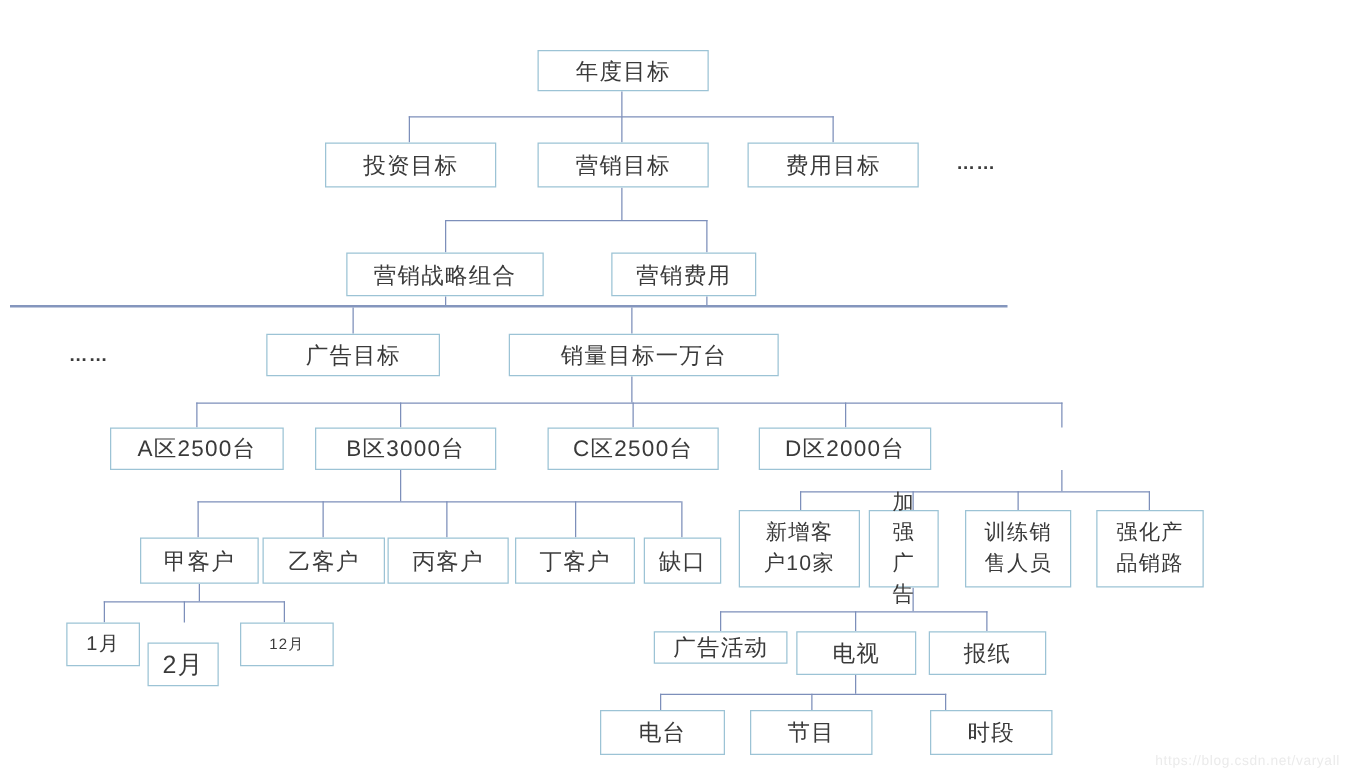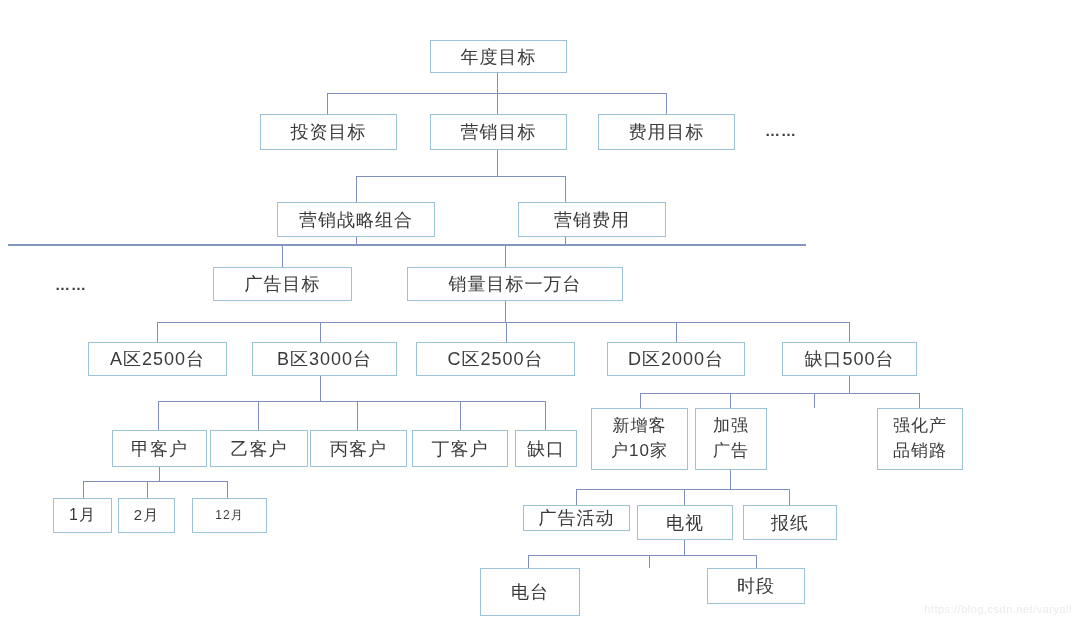--- a/index.html
+++ b/index.html
@@ -97,47 +97,48 @@
   <div class="vline" style="left:756px;top:555px;height:13px"></div>
 
   <div class="box" style="left:430px;top:40px;width:137px;height:33px">年度目标</div>
 
   <div class="box" style="left:260px;top:114px;width:137px;height:36px">投资目标</div>
   <div class="box" style="left:430px;top:114px;width:137px;height:36px">营销目标</div>
   <div class="box" style="left:598px;top:114px;width:137px;height:36px">费用目标</div>
   <div class="dots" style="left:765px;top:122px">……</div>
 
   <div class="box" style="left:277px;top:202px;width:158px;height:35px">营销战略组合</div>
-  <div class="box" style="left:518px;top:202px;width:148px;height:35px">营销费用</div>
+  <div class="box" style="left:489px;top:202px;width:116px;height:35px">营销费用</div>
 
   <div class="dots" style="left:55px;top:276px">……</div>
   <div class="box" style="left:213px;top:267px;width:139px;height:34px">广告目标</div>
   <div class="box" style="left:407px;top:267px;width:216px;height:34px">销量目标一万台</div>
 
   <div class="box" style="left:88px;top:342px;width:139px;height:34px">A区2500台</div>
   <div class="box" style="left:252px;top:342px;width:145px;height:34px">B区3000台</div>
-  <div class="box" style="left:416px;top:342px;width:159px;height:34px">C区2500台</div>
+  <div class="box" style="left:438px;top:342px;width:137px;height:34px">C区2500台</div>
   <div class="box" style="left:607px;top:342px;width:138px;height:34px">D区2000台</div>
-  <div class="box" style="left:782px;top:342px;width:135px;height:34px">缺口500台</div>
 
   <div class="box" style="left:112px;top:430px;width:95px;height:37px">甲客户</div>
   <div class="box" style="left:310px;top:430px;width:97px;height:37px">丙客户</div>
   <div class="box" style="left:210px;top:430px;width:98px;height:37px">乙客户</div>
   <div class="box" style="left:412px;top:430px;width:96px;height:37px">丁客户</div>
   <div class="box" style="left:515px;top:430px;width:62px;height:37px">缺口</div>
 
   <div class="box" style="left:53px;top:498px;width:59px;height:35px;font-size:16px">1月</div>
-  <div class="box" style="left:118px;top:498px;width:57px;height:35px;font-size:15px">2月</div>
+  <div class="box" style="left:118px;top:514px;width:57px;height:35px;font-size:20px">2月</div>
   <div class="box" style="left:192px;top:498px;width:75px;height:35px;font-size:12px">12月</div>
 
   <div class="box two-line" style="left:591px;top:408px;width:97px;height:62px;padding:0 16px">新增客户10家</div>
-  <div class="box two-line" style="left:695px;top:408px;width:72px;height:62px;padding:0 12px">加强广告</div>
+  <div class="box two-line" style="left:695px;top:408px;width:56px;height:62px;padding:0 12px">加强广告</div>
+  <div class="box two-line" style="left:772px;top:408px;width:85px;height:62px;padding:0 12px">训练销售人员</div>
   <div class="box two-line" style="left:877px;top:408px;width:86px;height:62px;padding:0 12px">强化产品销路</div>
 
   <div class="box" style="left:523px;top:505px;width:107px;height:26px">广告活动</div>
   <div class="box" style="left:637px;top:505px;width:96px;height:35px">电视</div>
   <div class="box" style="left:743px;top:505px;width:94px;height:35px">报纸</div>
 
-  <div class="box" style="left:480px;top:568px;width:100px;height:48px">电台</div>
-  <div class="box" style="left:707px;top:568px;width:98px;height:36px">时段</div>
+  <div class="box" style="left:480px;top:568px;width:100px;height:36px">电台</div>
+  <div class="box" style="left:600px;top:568px;width:98px;height:36px">节目</div>
+  <div class="box" style="left:744px;top:568px;width:98px;height:36px">时段</div>
 
   <div class="watermark">https://blog.csdn.net/varyall</div>
 </div>
 
 </body></html>

